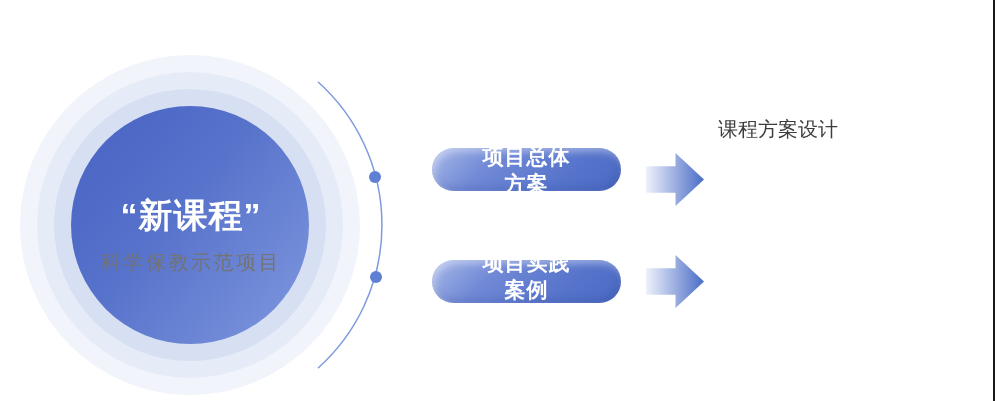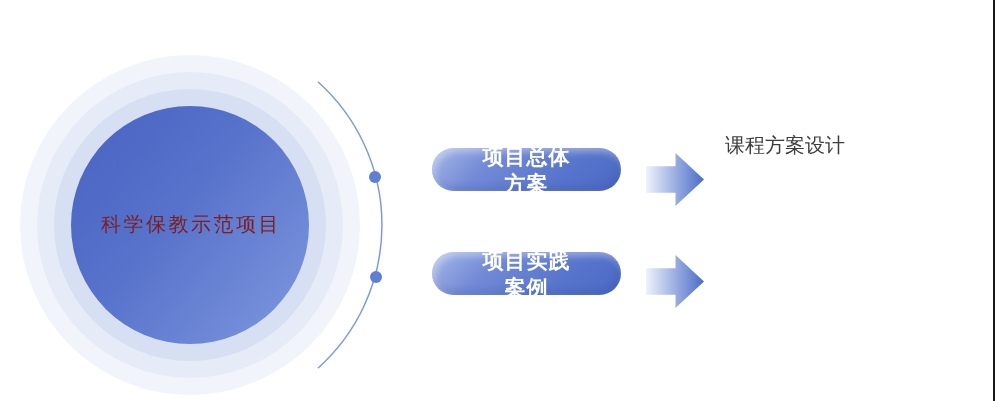--- a/index.html
+++ b/index.html
@@ -18,44 +18,44 @@
     background:linear-gradient(130deg,#4a65c4 8%,#5873cb 45%,#7d96de 96%);
   }
   .orbit-layer{position:absolute;left:0;top:0;width:997px;height:401px;pointer-events:none;}
   .core-text{
     position:absolute;left:61px;top:196px;width:260px;text-align:center;color:#ffffff;
   }
   .core-title{
     font-size:34px;font-weight:700;line-height:38px;letter-spacing:1px;
   }
   .core-subtitle{
-    margin-top:16px;font-size:20px;line-height:24px;letter-spacing:2.5px;color:#7f1d1d;
+    margin-top:16px;font-size:20px;line-height:24px;letter-spacing:2.5px;color:#737373;
   }
   
   .pill{
     position:absolute;left:432px;width:189px;height:43px;border-radius:31px;
     background:linear-gradient(135deg,#a6b8e7 0%,#7189d6 32%,#5674cb 70%,#4b69c3 100%);
     box-shadow:inset 3px 4px 7px rgba(255,255,255,0.38), inset -2px -4px 7px rgba(20,40,110,0.14);
     display:flex;flex-direction:column;align-items:center;justify-content:center;
     color:#ffffff;font-weight:700;font-size:21px;line-height:27px;letter-spacing:1px;
     text-align:center;
   }
   .pill-1{top:148px;}
-  .pill-2{top:252px;}
+  .pill-2{top:260px;justify-content:flex-end;}
   
   .arrow{position:absolute;left:646px;width:58px;height:53px;}
   .arrow-1{top:153px;}
   .arrow-2{top:255px;}
   
   .items{
     position:absolute;margin:0;padding:0;list-style:none;
     color:#3d3d3d;font-size:20px;
   }
   .items li{white-space:nowrap;}
-  .items-1{left:718px;top:126px;margin-left:7px;}
+  .items-1{left:718px;top:110px;}
   .items-1 li{line-height:38px;}
   .items-2{left:722px;top:230px;}
   .items-2 li{line-height:36px;}
   
   .edge-line{position:absolute;left:993px;top:0;width:2px;height:401px;background:#181818;}
 </style>
 </head>
 <body>
 
 <div class="stage">
@@ -65,20 +65,21 @@
   <div class="ring ring-inner"></div>
   <div class="core"></div>
 
   <svg class="orbit-layer" viewBox="0 0 997 401">
     <path d="M 318.4 82.3 A 192 192 0 0 1 318.4 367.7" fill="none" stroke="#7e9ade" stroke-width="1.5" stroke-linecap="round"></path>
     <circle cx="375" cy="177" r="6" fill="#5e7fd4"></circle>
     <circle cx="376" cy="277" r="6" fill="#5e7fd4"></circle>
   </svg>
 
   <div class="core-text">
+    <div class="core-title">“新课程”</div>
     <div class="core-subtitle">科学保教示范项目</div>
   </div>
 
   <div class="pill pill-1">
     <span>项目总体</span>
     <span>方案</span>
   </div>
   <svg class="arrow arrow-1" viewBox="0 0 57 52">
     <defs>
       <linearGradient id="ag1" x1="0" y1="0" x2="1" y2="0">

